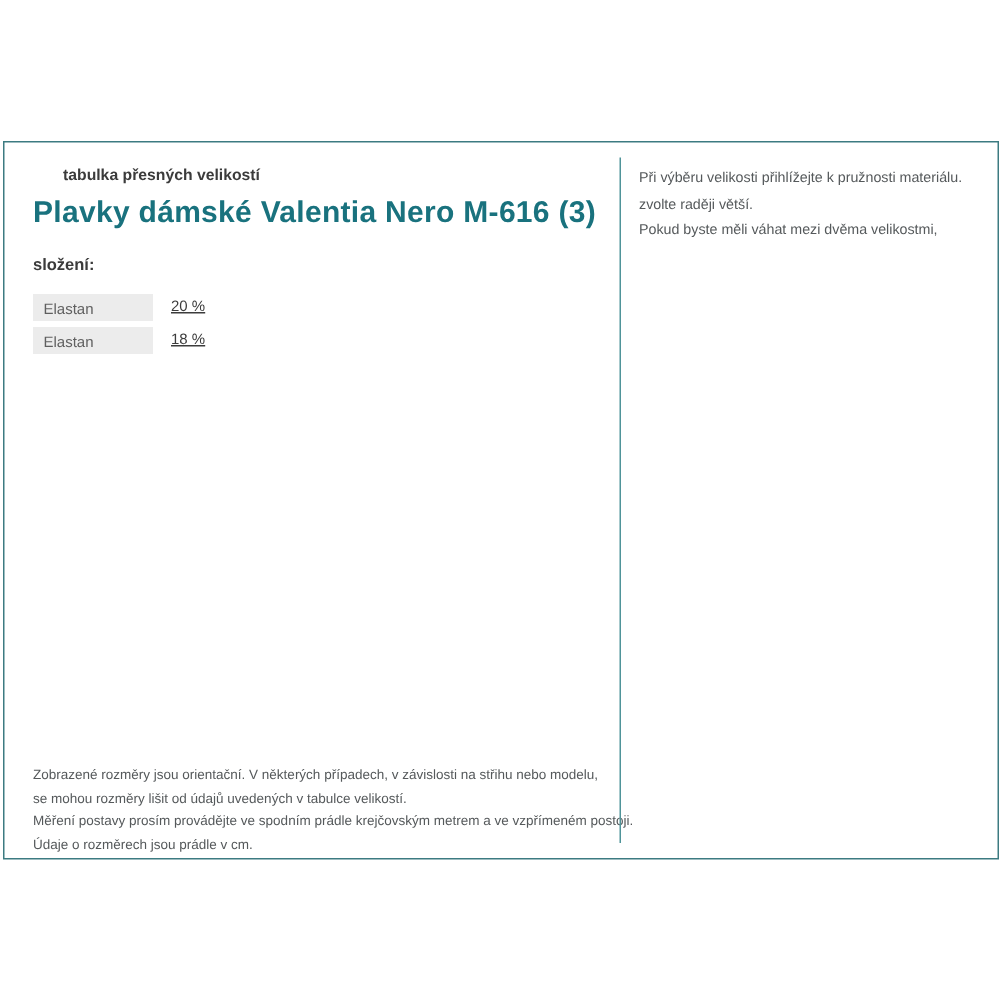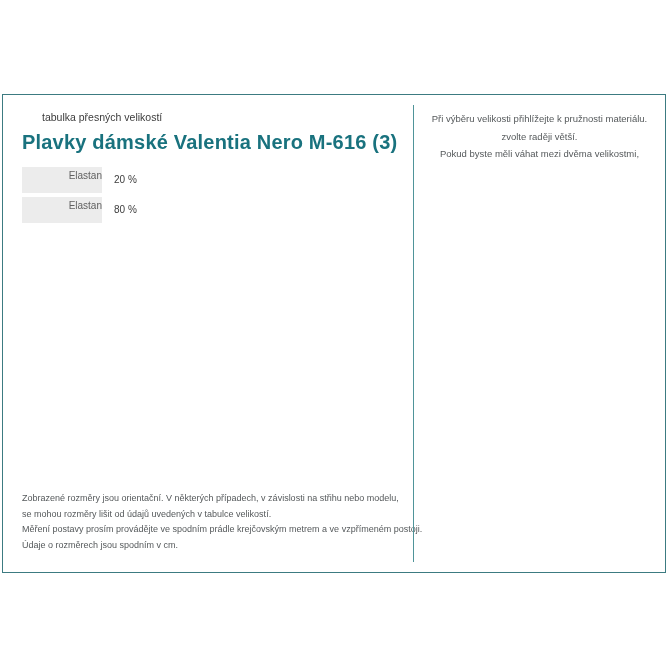--- a/index.html
+++ b/index.html
@@ -23,78 +23,79 @@
   .left-col{
     position:absolute;left:0;top:0;width:410px;height:100%;
     padding:16px 0 0 19px;
   }
   .divider{
     position:absolute;left:410px;top:10px;bottom:10px;width:1px;
     background:var(--divider);
   }
   .right-col{
     position:absolute;left:411px;right:0;top:0;
-    padding:15px 12px 0 12px;text-align:center;
+    padding:15px 12px 0 12px;text-align:left;
     font-size:9.5px;line-height:17.5px;color:var(--text-gray);
   }
   .small-label{
-    font-size:10.5px;font-weight:normal;color:var(--text-dark);padding-left:20px;
+    font-size:10.5px;font-weight:bold;color:var(--text-dark);padding-left:20px;
   }
   .product-title{
     margin:8px 0 0 0;font-size:20px;font-weight:bold;color:var(--accent);
     letter-spacing:0.2px;
   }
   .comp-heading{
     margin-top:17px;font-size:11px;font-weight:bold;color:var(--text-dark);
   }
   .comp-table{
     margin-top:9px;border-collapse:separate;border-spacing:0 4px;
     font-size:10px;
   }
   .comp-table td.mat{
-    background:var(--cell-bg);width:80px;padding:3px 0 12px 7px;color:#5f5f5f;text-align:right;
+    background:var(--cell-bg);width:80px;padding:3px 0 0 7px;color:#5f5f5f;
   }
   .comp-table td.val{
-    padding:3px 0 4px 12px;color:#3c3c3c;min-width:60px;
+    padding:3px 0 4px 12px;color:#3c3c3c;min-width:60px;text-decoration:underline;
   }
   .disclaimer{
-    position:absolute;left:19px;bottom:18px;
+    position:absolute;left:19px;bottom:0;
     font-size:9px;line-height:15.8px;color:var(--text-gray);
     white-space:nowrap;
   }
 </style>
 </head>
 <body>
 
 <div class="frame">
 
   <div class="left-col">
     <div class="small-label">tabulka přesných velikostí</div>
 
     <h1 class="product-title">Plavky dámské Valentia Nero M-616 (3)</h1>
 
+    <div class="comp-heading">složení:</div>
 
     <table class="comp-table">
       <tbody>
         <tr>
           <td class="mat">Elastan</td>
           <td class="val">20 %</td>
         </tr>
         <tr>
           <td class="mat">Elastan</td>
-          <td class="val">80 %</td>
+          <td class="val">18 %</td>
         </tr>
       </tbody>
     </table>
 
     <div class="disclaimer">
       <div>Zobrazené rozměry jsou orientační. V některých případech, v závislosti na střihu nebo modelu,</div>
       <div>se mohou rozměry lišit od údajů uvedených v tabulce velikostí.</div>
       <div>Měření postavy prosím provádějte ve spodním prádle krejčovským metrem a ve vzpřímeném postoji.</div>
-      <div>Údaje o rozměrech jsou spodním v cm.</div>
+      <div>Údaje o rozměrech jsou prádle v cm.</div>
     </div>
   </div>
 
   <div class="divider"></div>
 
   <div class="right-col">
     <div>Při výběru velikosti přihlížejte k pružnosti materiálu.</div>
     <div>zvolte raději větší.</div>
     <div>Pokud byste měli váhat mezi dvěma velikostmi,</div>
   </div>

